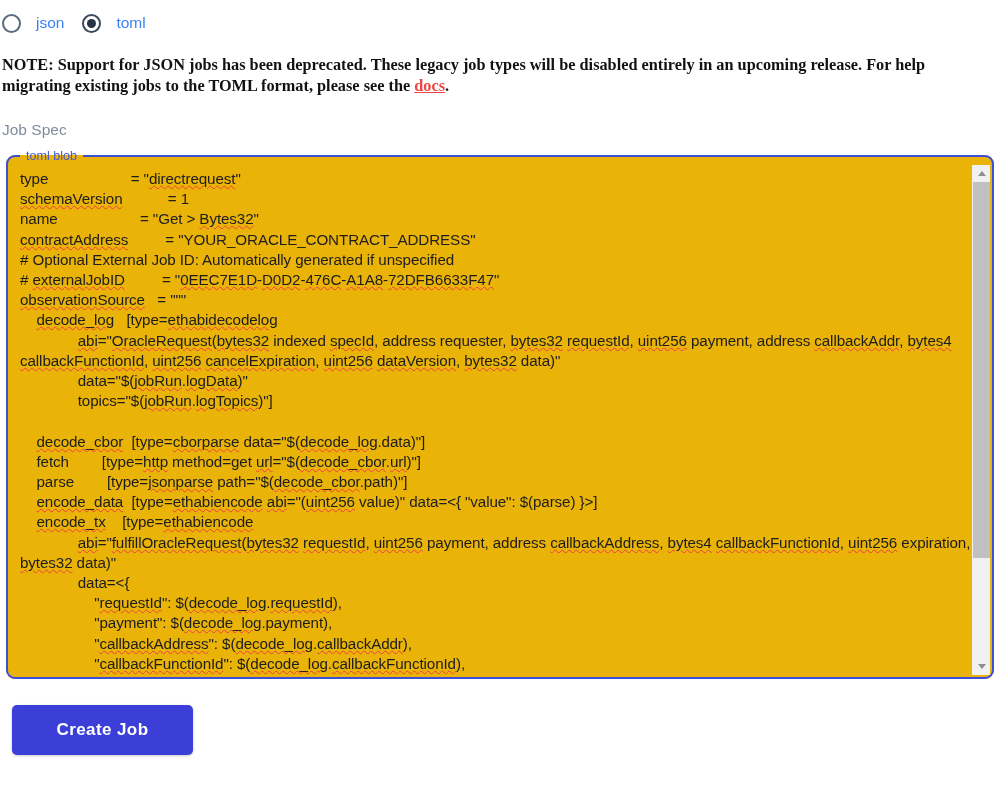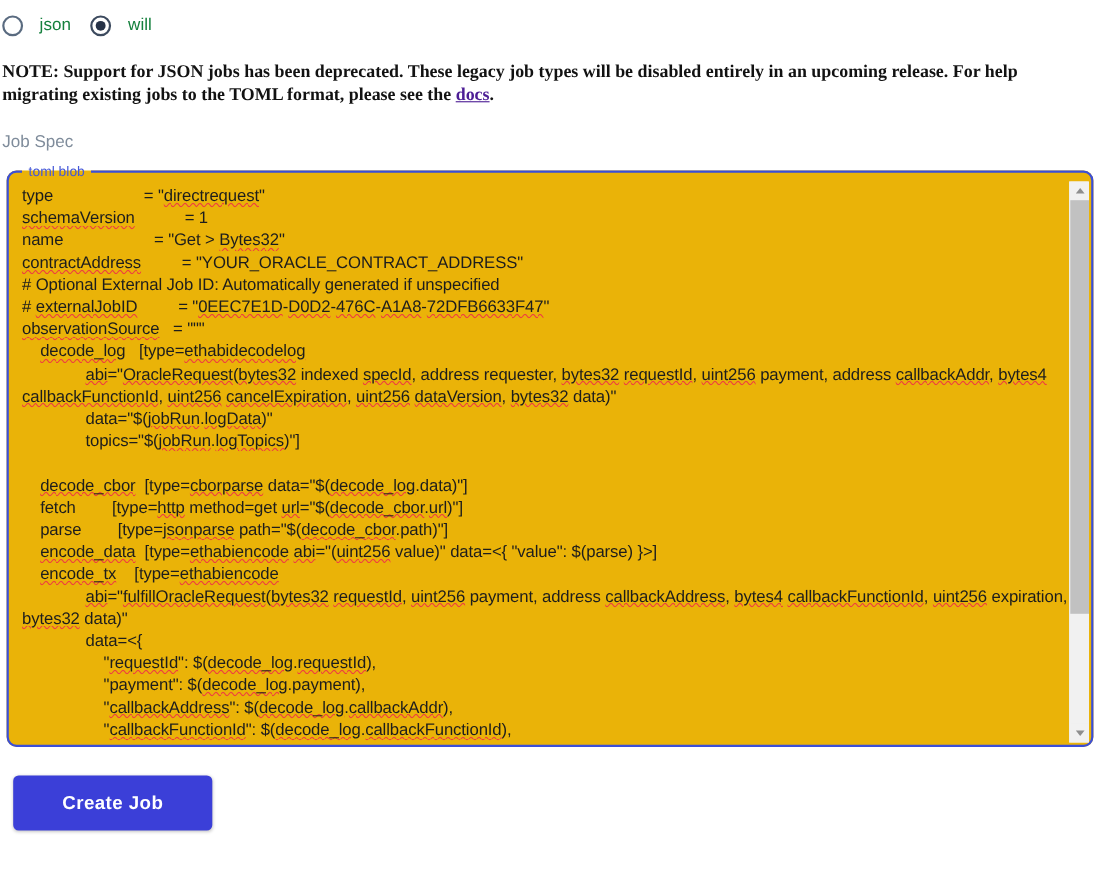--- a/index.html
+++ b/index.html
@@ -62,37 +62,37 @@
   }
   .radio-dot {
     width: 9px;
     height: 9px;
     border-radius: 50%;
     background: #263247;
     display: block;
   }
   .radio-text {
     font-size: 15.5px;
-    color: #15803d;
+    color: #3b82f6;
     margin-left: 15px;
     font-family: "Liberation Sans", sans-serif;
   }
 
   
   .note {
     font-family: "Liberation Serif", serif;
     font-weight: bold;
     font-size: 16.3px;
     line-height: 21px;
     color: #121212;
     margin: 19px 2px 0 2px;
     width: 962px;
   }
   .note a {
-    color: #4c1d95;
+    color: #ef4444;
     text-decoration: underline;
   }
 
   
   .jobspec-label {
     font-size: 15.5px;
     color: #7f8c9b;
     margin: 24px 0 0 2px;
     line-height: 20px;
     font-family: "Liberation Sans", sans-serif;
@@ -225,21 +225,21 @@
 
   <div class="radio-row">
     <label class="radio-option">
       <span class="radio-circle unchecked"></span>
       <span class="radio-text">json</span>
     </label>
     <label class="radio-option">
       <span class="radio-circle">
         <span class="radio-dot"></span>
       </span>
-      <span class="radio-text">will</span>
+      <span class="radio-text">toml</span>
     </label>
   </div>
 
   <p class="note"><span>NOTE: Support for JSON jobs has been deprecated. These legacy job types will be disabled entirely in an upcoming release. For help migrating existing jobs to the TOML format, please see the </span><a href="#">docs</a><span>.</span></p>
 
   <div class="jobspec-label">Job Spec</div>
 
   <fieldset class="toml-fieldset">
     <legend>toml blob</legend>
     <div class="textarea-wrap">

